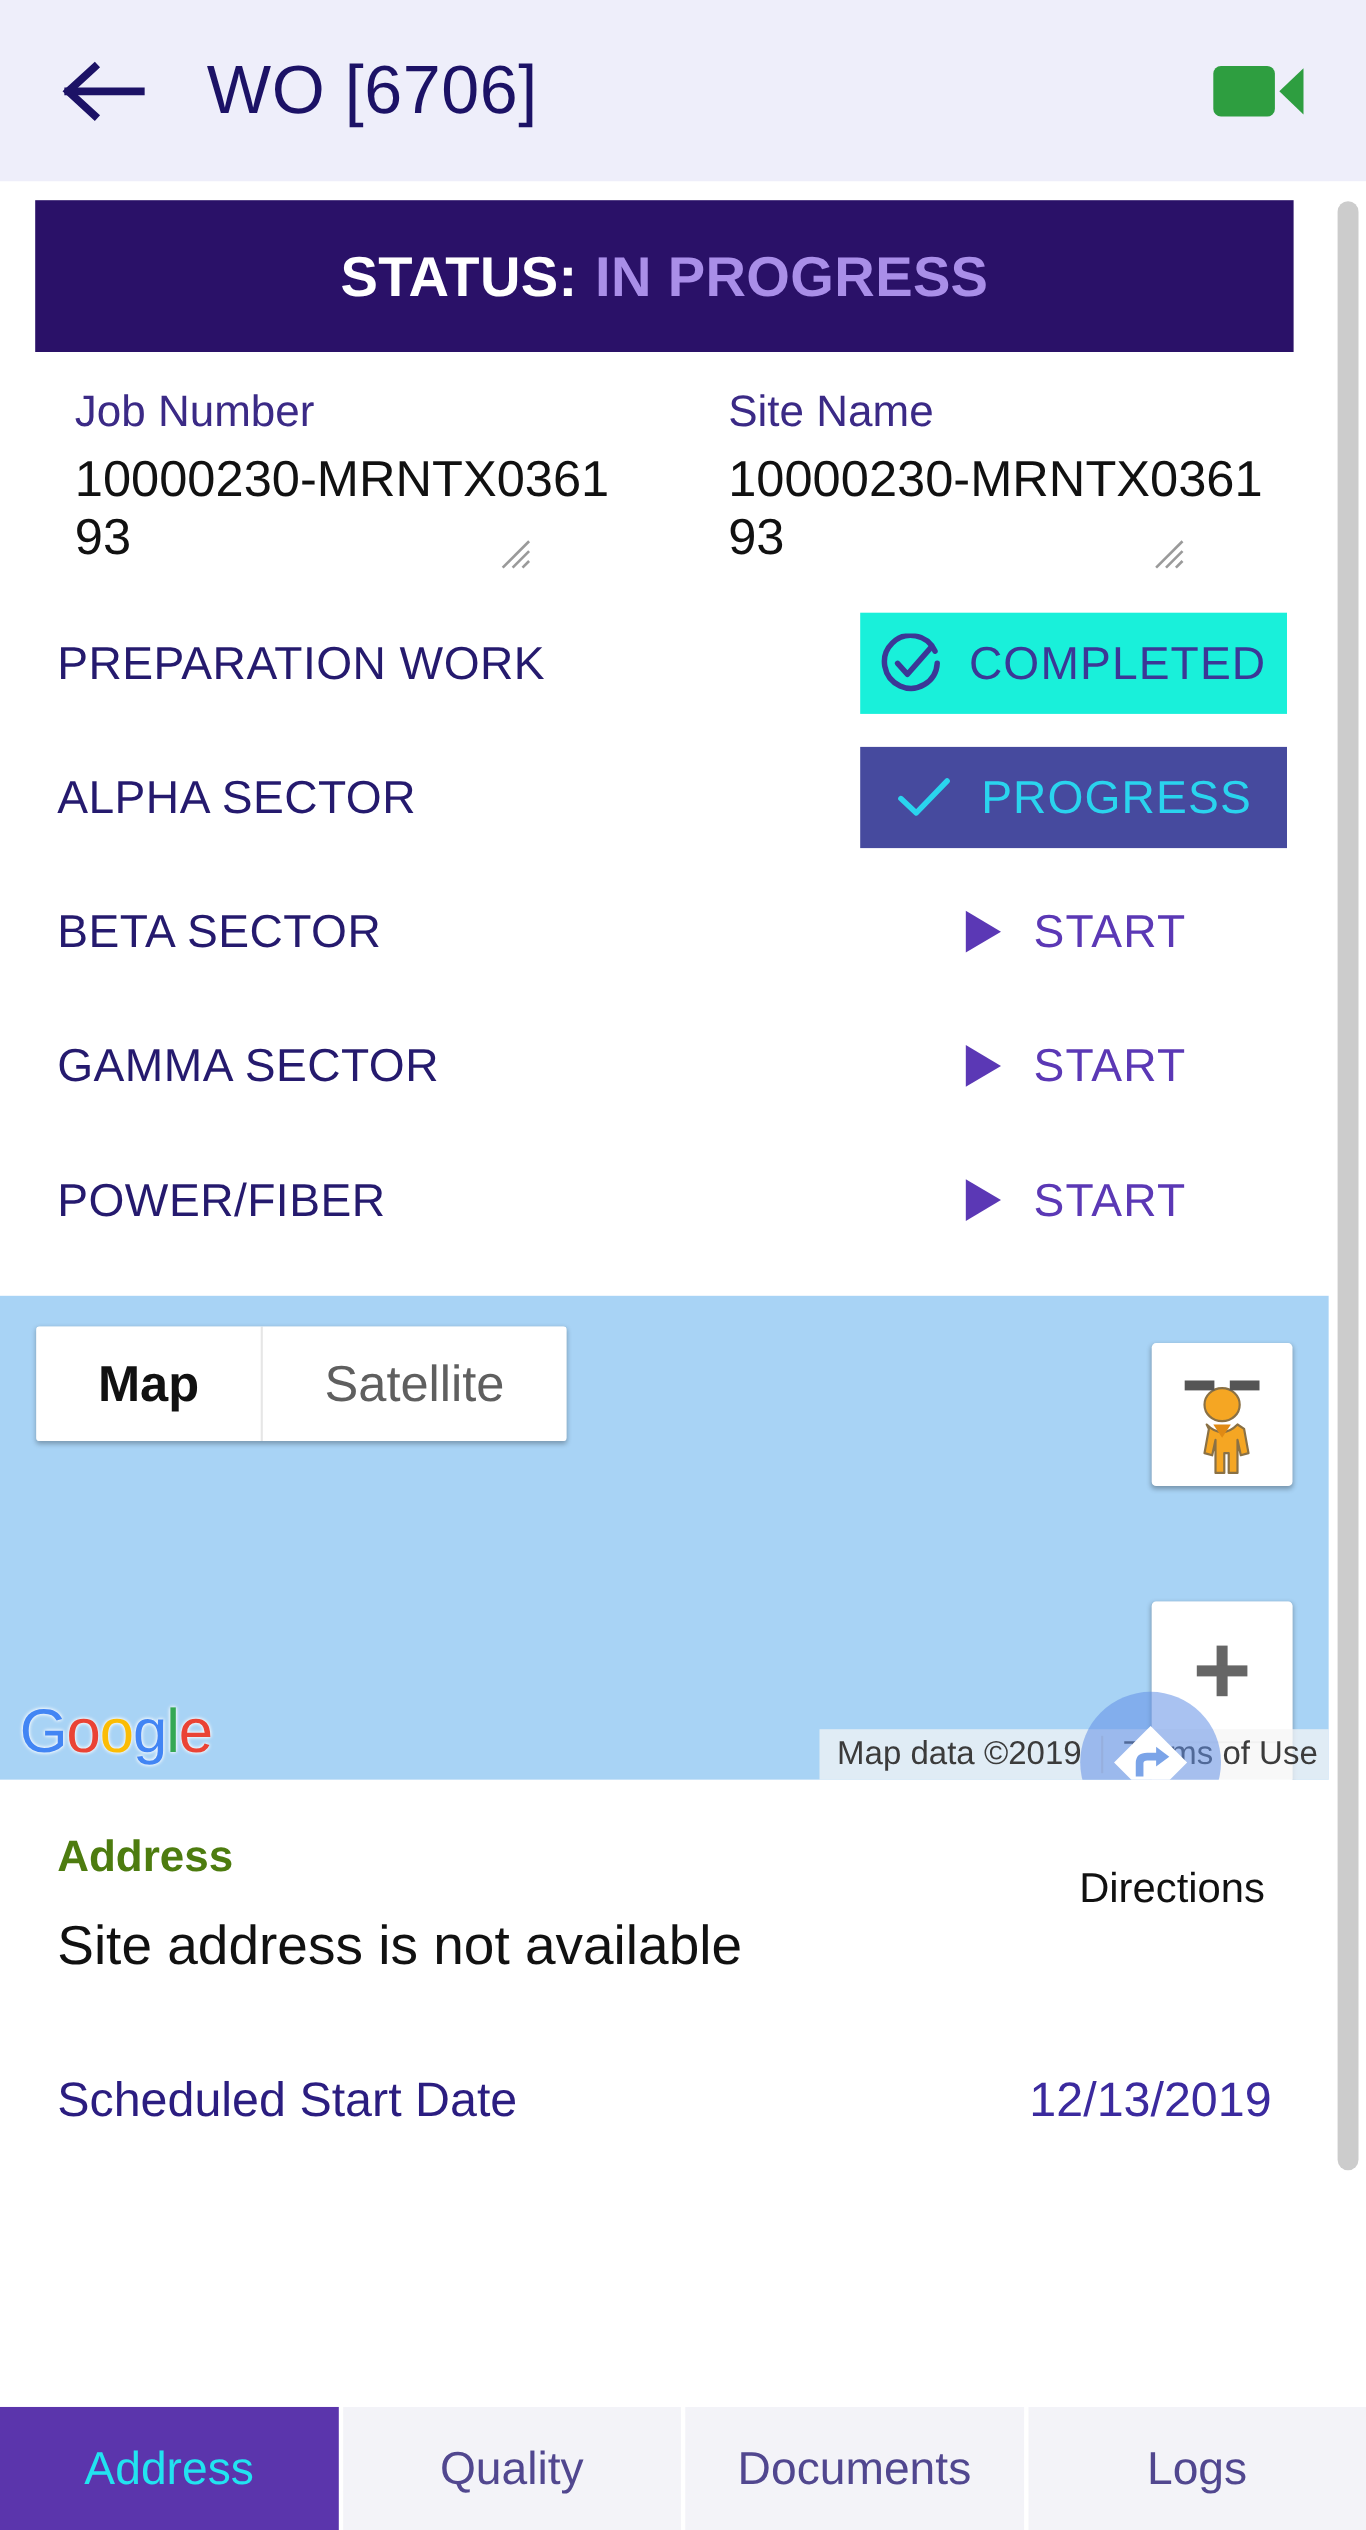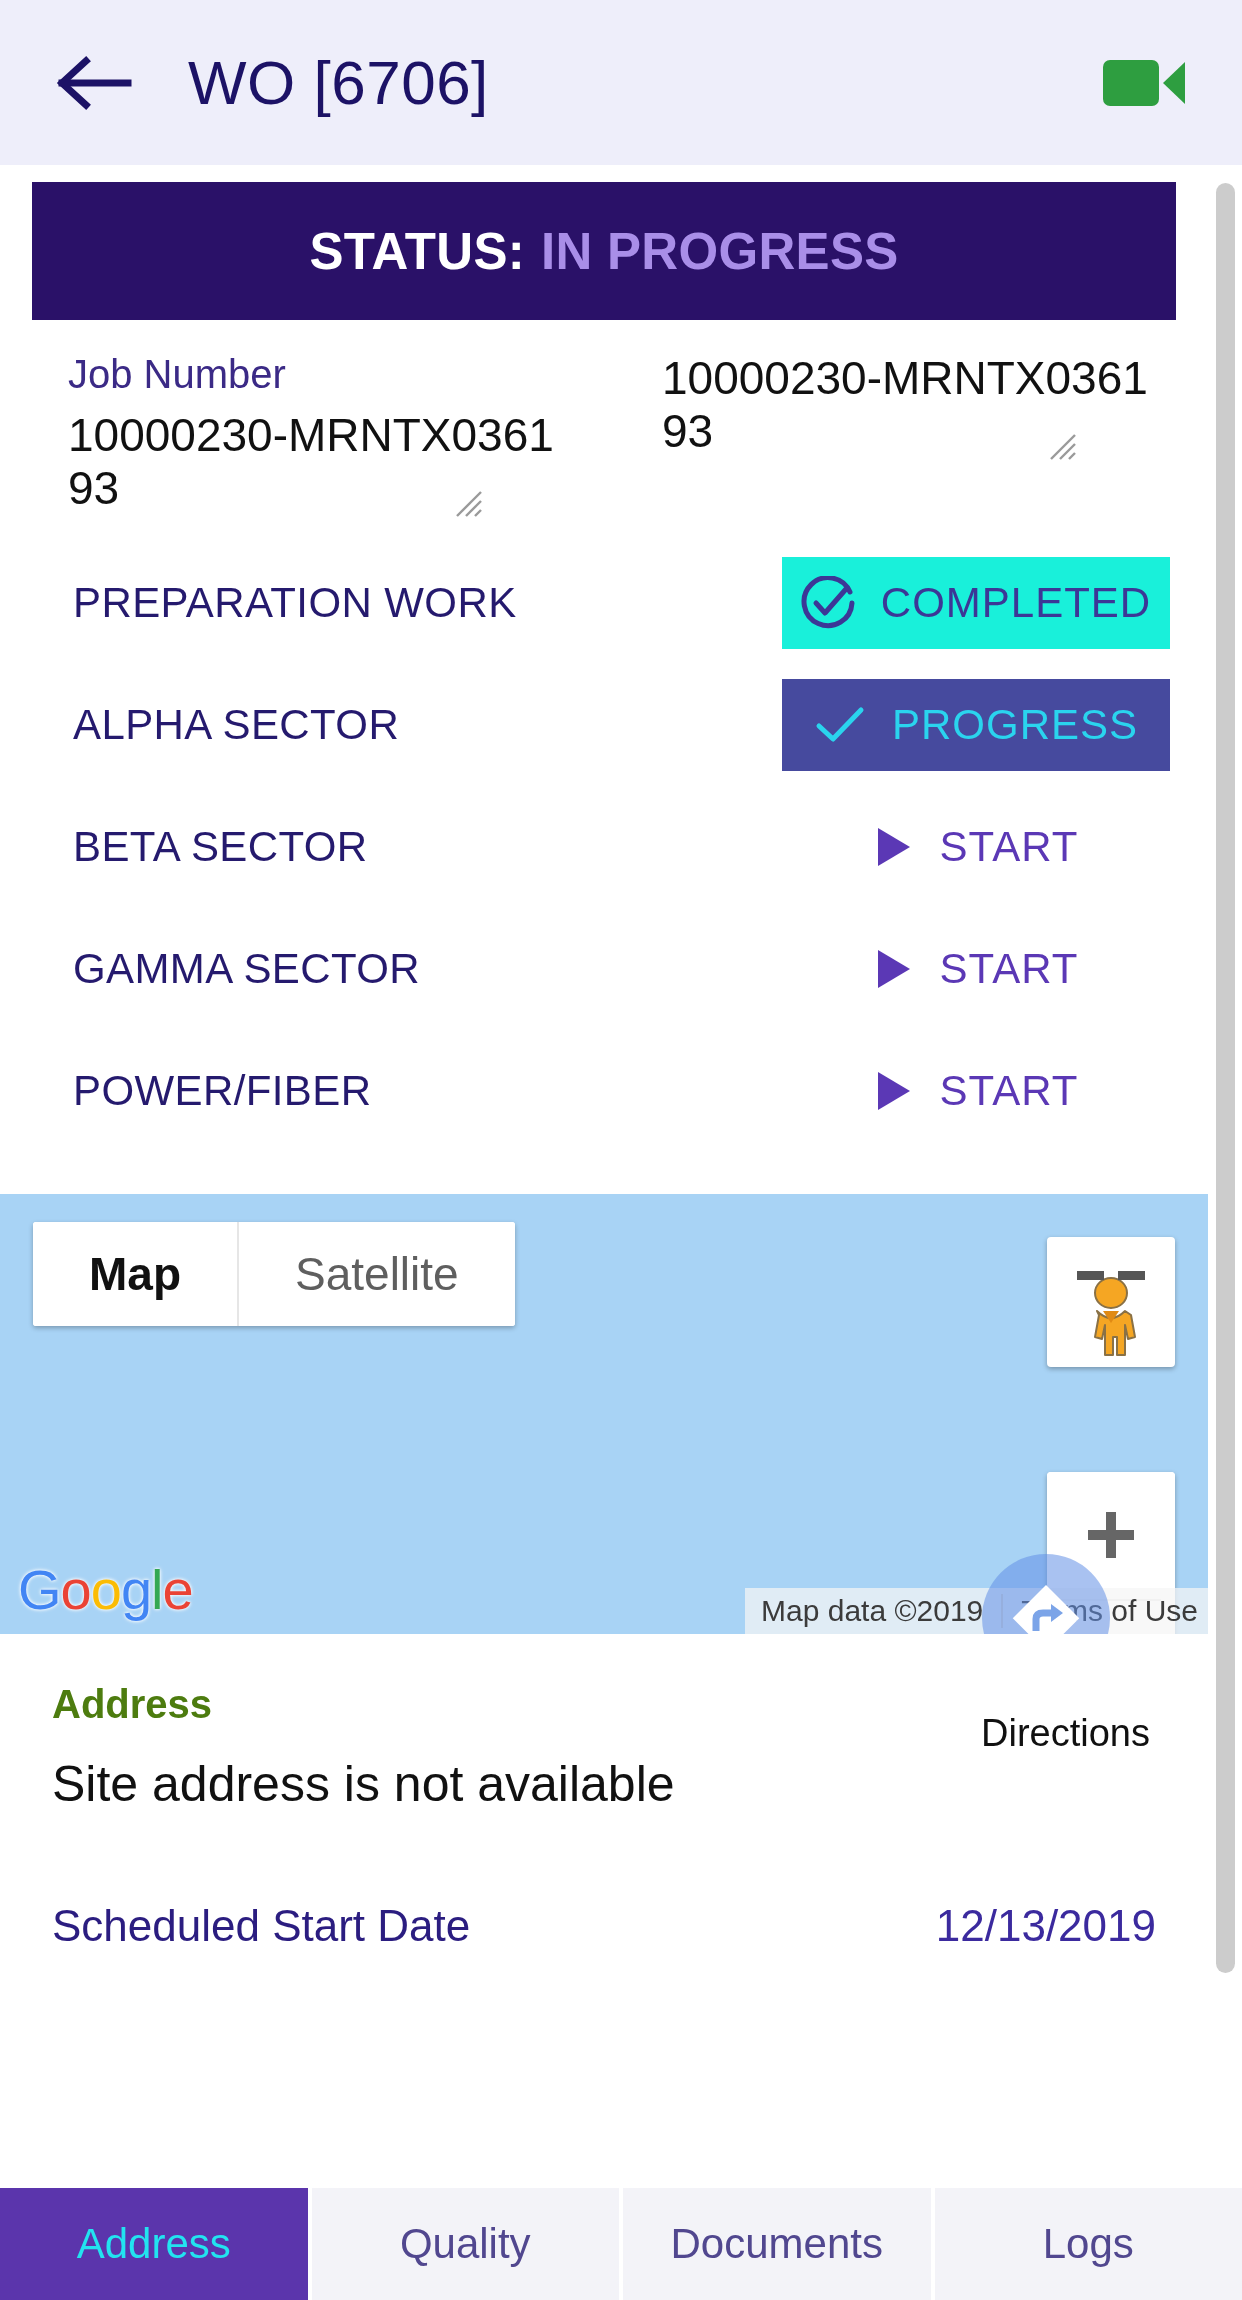--- a/index.html
+++ b/index.html
@@ -148,21 +148,21 @@
   }
   .resize-grip {
     position: absolute;
     right: 85px;
     bottom: -2px;
     width: 30px;
     height: 30px;
   }
 
   
-  .task-list { padding: 18px 0 42px 0; margin-left: 21px; }
+  .task-list { padding: 18px 0 26px 0; }
   .task-row {
     display: flex;
     align-items: center;
     height: 122px;
     padding: 0 38px 0 52px;
   }
   .task-label {
     font-size: 42px;
     color: #251a6e;
     letter-spacing: 0.4px;
@@ -432,20 +432,21 @@
           <div class="field-value-wrap">
             <div class="field-value">10000230-MRNTX036193</div>
             <svg class="resize-grip" viewBox="0 0 30 30" aria-hidden="true">
               <line x1="28" y1="4" x2="4" y2="28" stroke="#9a9a9a" stroke-width="2.4"></line>
               <line x1="28" y1="13" x2="13" y2="28" stroke="#9a9a9a" stroke-width="2.4"></line>
               <line x1="28" y1="22" x2="22" y2="28" stroke="#9a9a9a" stroke-width="2.4"></line>
             </svg>
           </div>
         </div>
         <div class="info-col">
+          <div class="field-label">Site Name</div>
           <div class="field-value-wrap">
             <div class="field-value">10000230-MRNTX036193</div>
             <svg class="resize-grip" viewBox="0 0 30 30" aria-hidden="true">
               <line x1="28" y1="4" x2="4" y2="28" stroke="#9a9a9a" stroke-width="2.4"></line>
               <line x1="28" y1="13" x2="13" y2="28" stroke="#9a9a9a" stroke-width="2.4"></line>
               <line x1="28" y1="22" x2="22" y2="28" stroke="#9a9a9a" stroke-width="2.4"></line>
             </svg>
           </div>
         </div>
       </div>

